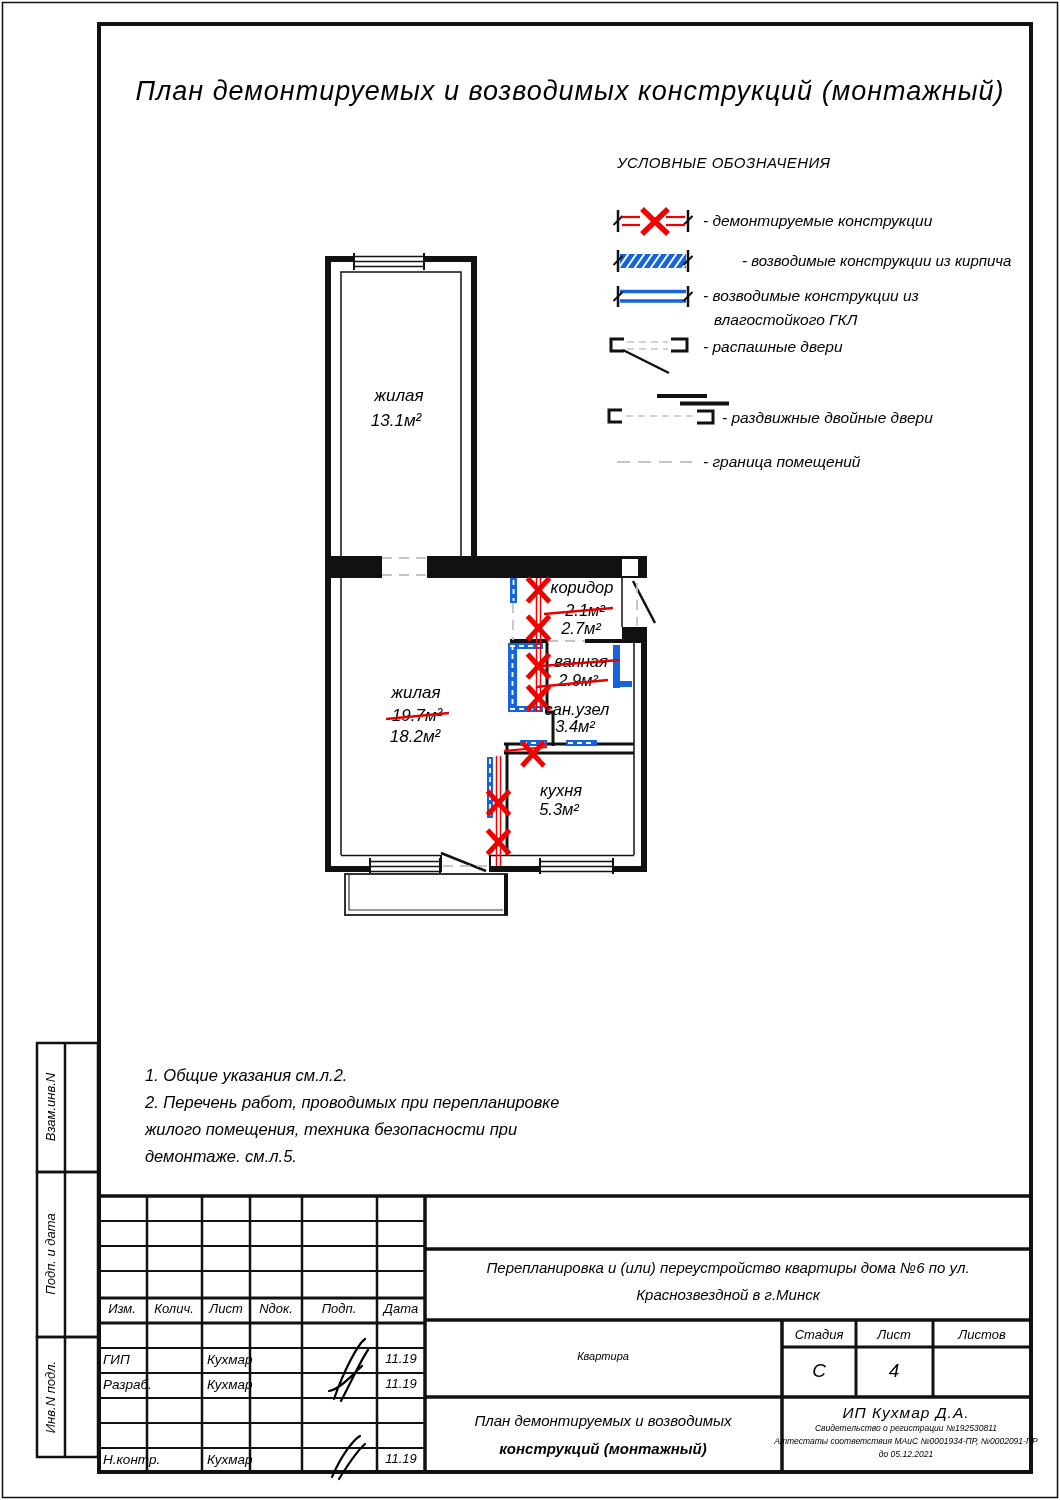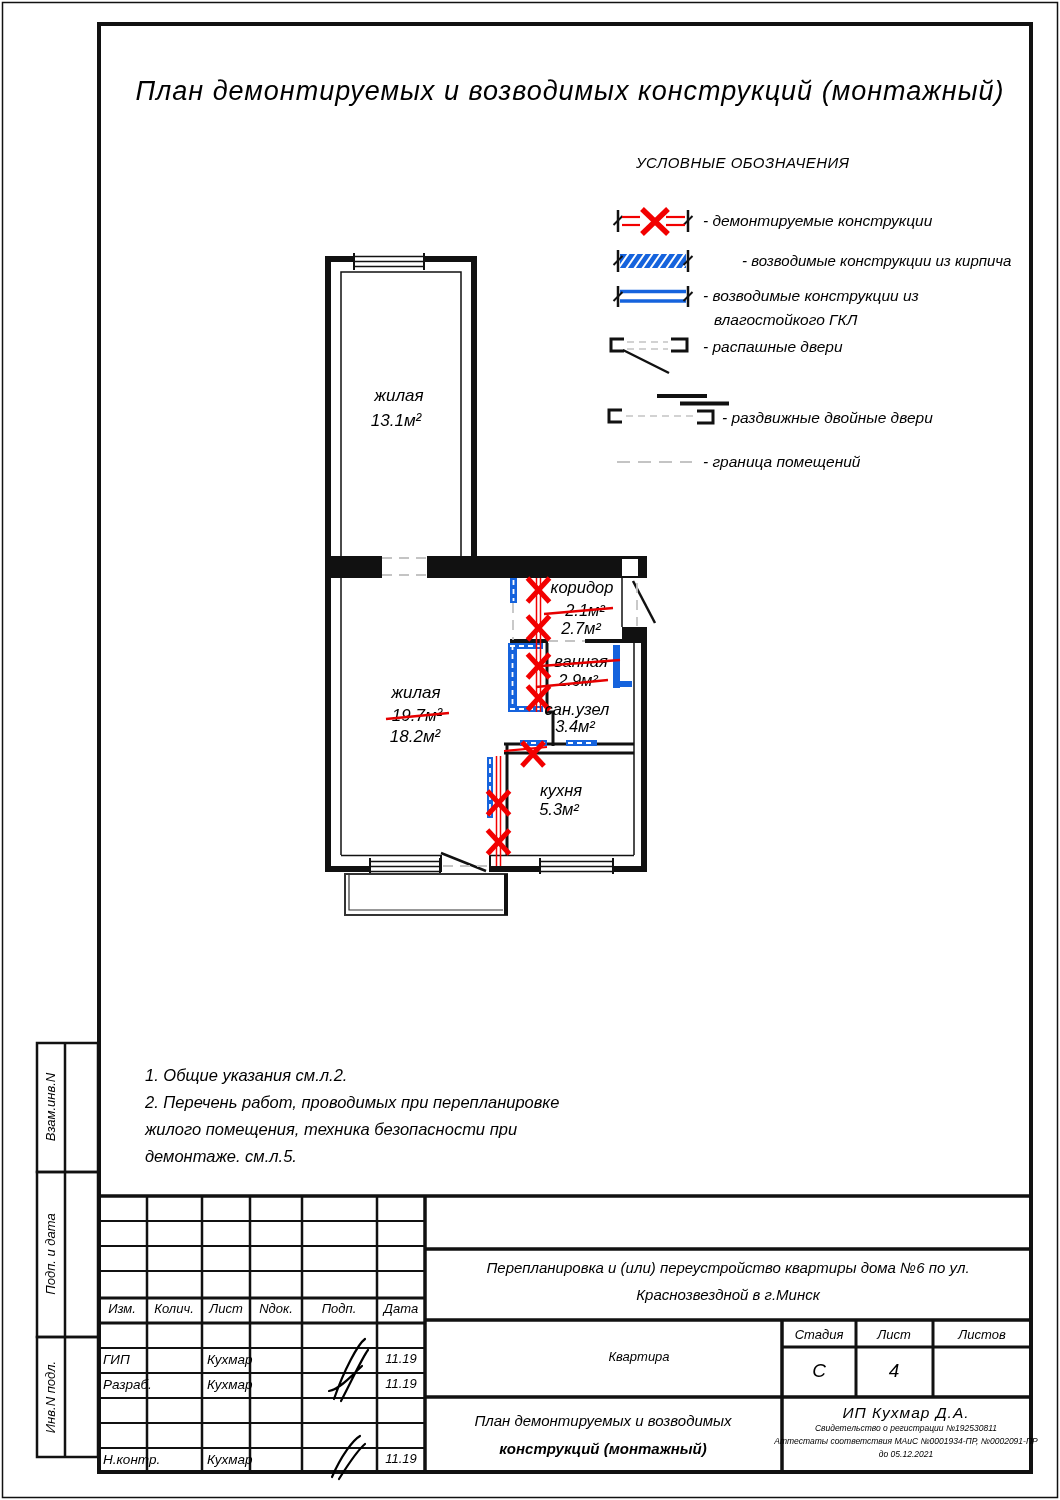--- a/index.html
+++ b/index.html
@@ -250,21 +250,21 @@
       <line x1="487.5" y1="791" x2="509.5" y2="815"></line>
         <line x1="509.5" y1="791" x2="487.5" y2="815"></line>
       <line x1="487.5" y1="830" x2="509.5" y2="854"></line>
         <line x1="509.5" y1="830" x2="487.5" y2="854"></line>
     </g>
   </g>
 </svg>
 
 <div class="t tc" style="left:570px;top:76px;font-size:27px;letter-spacing:1px;">План демонтируемых и возводимых конструкций (монтажный)</div>
 
-<div class="t" style="left:617px;top:154px;font-size:15px;letter-spacing:0.5px;margin-left:19px;">УСЛОВНЫЕ ОБОЗНАЧЕНИЯ</div>
+<div class="t" style="left:617px;top:154px;font-size:15px;letter-spacing:0.5px;">УСЛОВНЫЕ ОБОЗНАЧЕНИЯ</div>
 <div class="t" style="left:703px;top:212px;font-size:15.5px;">- демонтируемые конструкции</div>
 <div class="t" style="left:703px;top:252px;font-size:15px;margin-left:39px;">- возводимые конструкции из кирпича</div>
 <div class="t" style="left:703px;top:287px;font-size:15.5px;">- возводимые конструкции из</div>
 <div class="t" style="left:714px;top:311px;font-size:15.5px;">влагостойкого ГКЛ</div>
 <div class="t" style="left:703px;top:338px;font-size:15.5px;">- распашные двери</div>
 <div class="t" style="left:722px;top:409px;font-size:15.5px;">- раздвижные двойные двери</div>
 <div class="t" style="left:703px;top:453px;font-size:15.5px;">- граница помещений</div>
 
 <div class="t tc" style="left:399px;top:386px;font-size:17px;">жилая</div>
 <div class="t tc" style="left:396px;top:411px;font-size:17px;">13.1м²</div>
@@ -307,21 +307,21 @@
 <div class="t tc" style="left:401px;top:1352px;font-size:13px;">11.19</div>
 <div class="t" style="left:103px;top:1377px;font-size:13.5px;">Разраб.</div>
 <div class="t" style="left:207px;top:1377px;font-size:13.5px;">Кухмар</div>
 <div class="t tc" style="left:401px;top:1377px;font-size:13px;">11.19</div>
 <div class="t" style="left:103px;top:1452px;font-size:13.5px;">Н.контр.</div>
 <div class="t" style="left:207px;top:1452px;font-size:13.5px;">Кухмар</div>
 <div class="t tc" style="left:401px;top:1452px;font-size:13px;">11.19</div>
 
 <div class="t tc" style="left:728px;top:1259px;font-size:15px;">Перепланировка и (или) переустройство квартиры дома №6 по ул.</div>
 <div class="t tc" style="left:728px;top:1286px;font-size:15px;">Краснозвездной в г.Минск</div>
-<div class="t tc" style="left:603px;top:1350px;font-size:13px;margin-left:36px;">Квартира</div>
+<div class="t tc" style="left:603px;top:1350px;font-size:11px;">Квартира</div>
 
 <div class="t tc" style="left:819px;top:1328px;font-size:13px;">Стадия</div>
 <div class="t tc" style="left:894px;top:1328px;font-size:13px;">Лист</div>
 <div class="t tc" style="left:982px;top:1328px;font-size:13px;">Листов</div>
 <div class="t tc" style="left:819px;top:1360px;font-size:19px;">С</div>
 <div class="t tc" style="left:894px;top:1360px;font-size:19px;">4</div>
 <div class="t tc" style="left:982px;top:1360px;font-size:19px;"></div>
 
 <div class="t tc" style="left:603px;top:1412px;font-size:15px;">План демонтируемых и возводимых</div>
 <div class="t tc" style="left:603px;top:1440px;font-size:15px;font-weight:bold;">конструкций (монтажный)</div>

